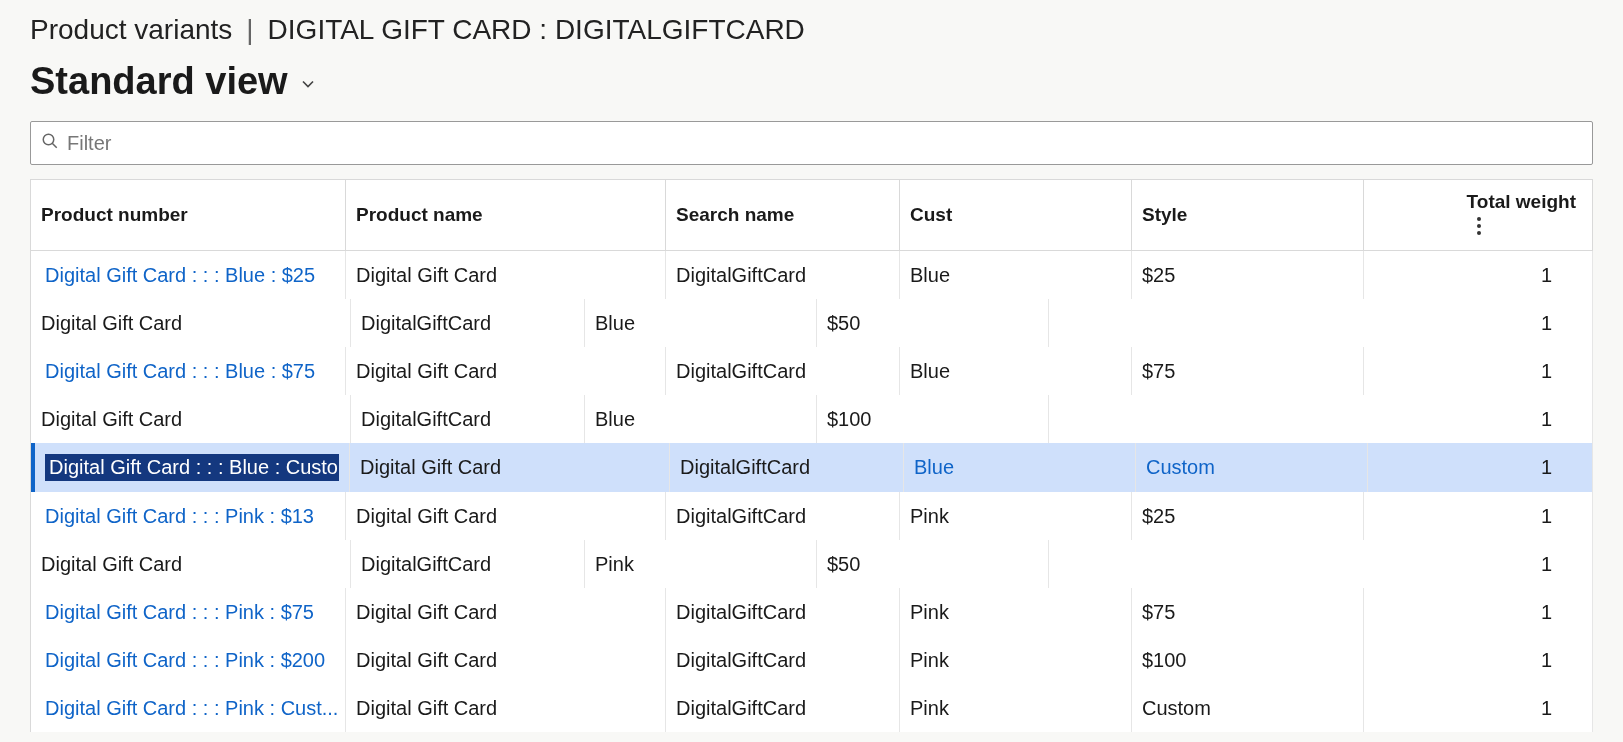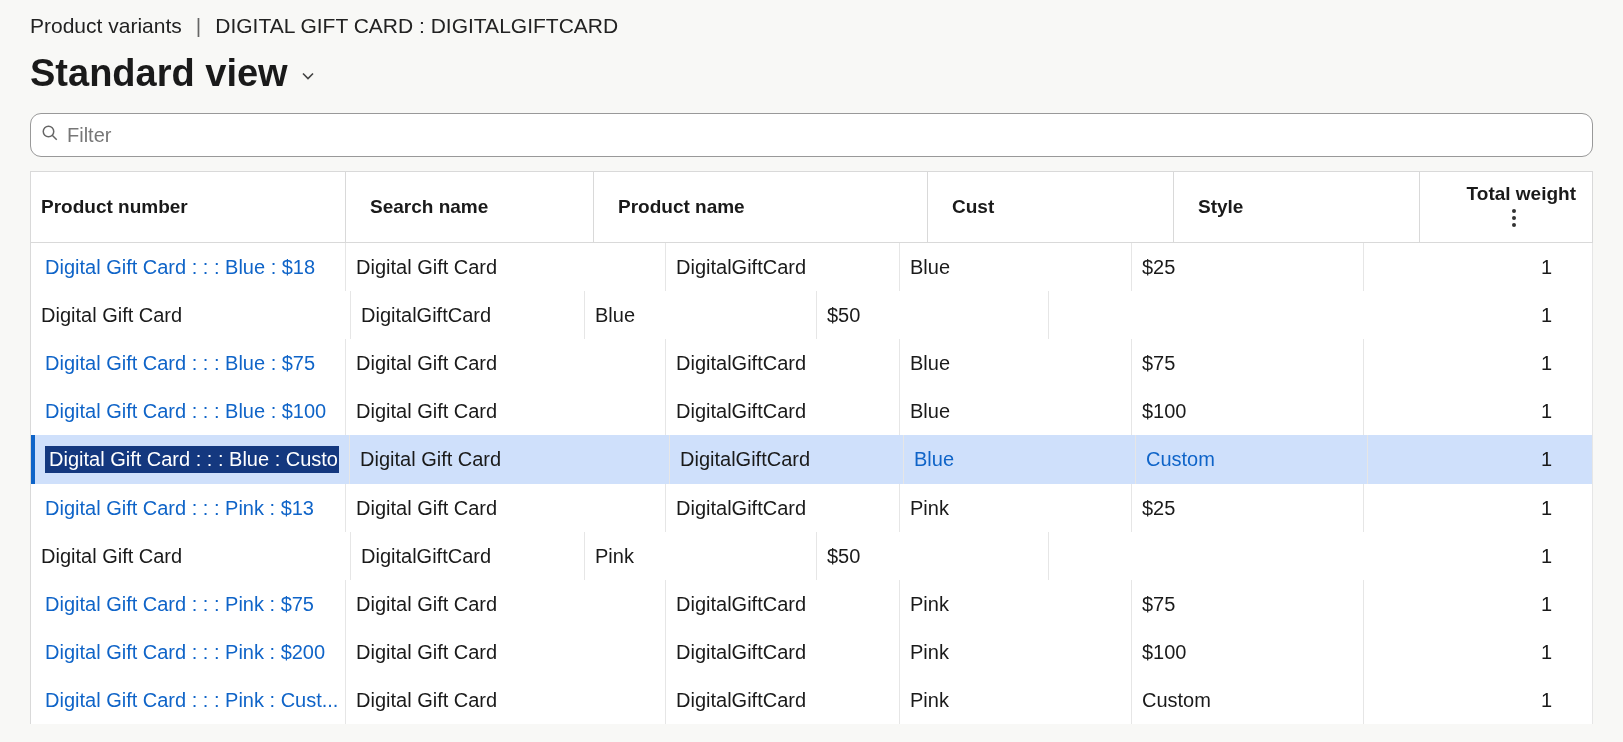--- a/index.html
+++ b/index.html
@@ -7,21 +7,21 @@
     margin: 0; padding: 0;
     font-family: "Segoe UI", Arial, sans-serif;
     background: #f8f8f6;
     color: #1a1a1a;
     font-size: 20px;
   }
   .page { padding: 14px 30px 0 30px; }
 
   
   .breadcrumb {
-    font-size: 21px;
+    font-size: 28px;
     display: flex;
     align-items: flex-start;
     gap: 14px;
     color: #222;
   }
   .breadcrumb .sep { color: #666; }
 
   
   .title-row {
     display: flex;
@@ -37,21 +37,21 @@
   .title-chevron {
     font-size: 24px;
     color: #555;
     padding-top: 8px;
   }
 
   
   .filter-wrap {
     margin-top: 18px;
     border: 1px solid #999;
-    border-radius: 11px;
+    border-radius: 2px;
     background: #fff;
     display: flex;
     align-items: center;
     height: 44px;
     padding: 0 10px;
   }
   .filter-wrap svg { flex: 0 0 auto; }
   .filter-wrap input {
     border: none;
     outline: none;
@@ -73,21 +73,20 @@
   }
   .grid-row {
     display: flex;
     align-items: stretch;
     min-height: 48px;
   }
   .grid-header {
     border-bottom: 1px solid #d9d9d9;
     font-weight: 600;
     font-size: 19px;
-    gap: 14px;
   }
   .cell {
     border-right: 1px solid #e6e6e6;
     padding: 11px 10px 11px 10px;
     overflow: hidden;
     white-space: nowrap;
     text-overflow: ellipsis;
     display: flex;
     align-items: center;
   }
@@ -159,37 +158,37 @@
           <circle cx="10" cy="10" r="7"></circle>
           <line x1="21" y1="21" x2="15" y2="15"></line>
         </svg>
     </span>
     <input type="text" placeholder="Filter" style="">
   </div>
 
   <div class="grid">
     <div class="grid-row grid-header">
       <div class="cell col-num">Product number</div>
+      <div class="cell col-name">Product name</div>
       <div class="cell col-search">Search name</div>
-      <div class="cell col-name">Product name</div>
       <div class="cell col-color">Cust</div>
       <div class="cell col-style">Style</div>
       <div class="cell col-weight">
         <span class="wlabel">Total weight</span>
         <span class="more-dots">
             <span></span>
             <span></span>
             <span></span>
           </span>
       </div>
     </div>
     <div id="grid-body">
         <div class="grid-row body-row">
           <div class="cell col-num">
-            <span class="pn-inner link">Digital Gift Card :  :  : Blue : $18</span>
+            <span class="pn-inner link">Digital Gift Card :  :  : Blue : $25</span>
           </div>
           <div class="cell col-name">Digital Gift Card</div>
           <div class="cell col-search">DigitalGiftCard</div>
           <div class="cell col-color">
             <span class="">Blue</span>
           </div>
           <div class="cell col-style">
             <span class="">$25</span>
           </div>
           <div class="cell col-weight">1</div>
@@ -213,23 +212,20 @@
           <div class="cell col-search">DigitalGiftCard</div>
           <div class="cell col-color">
             <span class="">Blue</span>
           </div>
           <div class="cell col-style">
             <span class="">$75</span>
           </div>
           <div class="cell col-weight">1</div>
         </div>
         <div class="grid-row body-row">
-          <div class="cell col-num">
-            <span class="pn-inner link">Digital Gift Card :  :  : Blue : $100</span>
-          </div>
           <div class="cell col-name">Digital Gift Card</div>
           <div class="cell col-search">DigitalGiftCard</div>
           <div class="cell col-color">
             <span class="">Blue</span>
           </div>
           <div class="cell col-style">
             <span class="">$100</span>
           </div>
           <div class="cell col-weight">1</div>
         </div>

